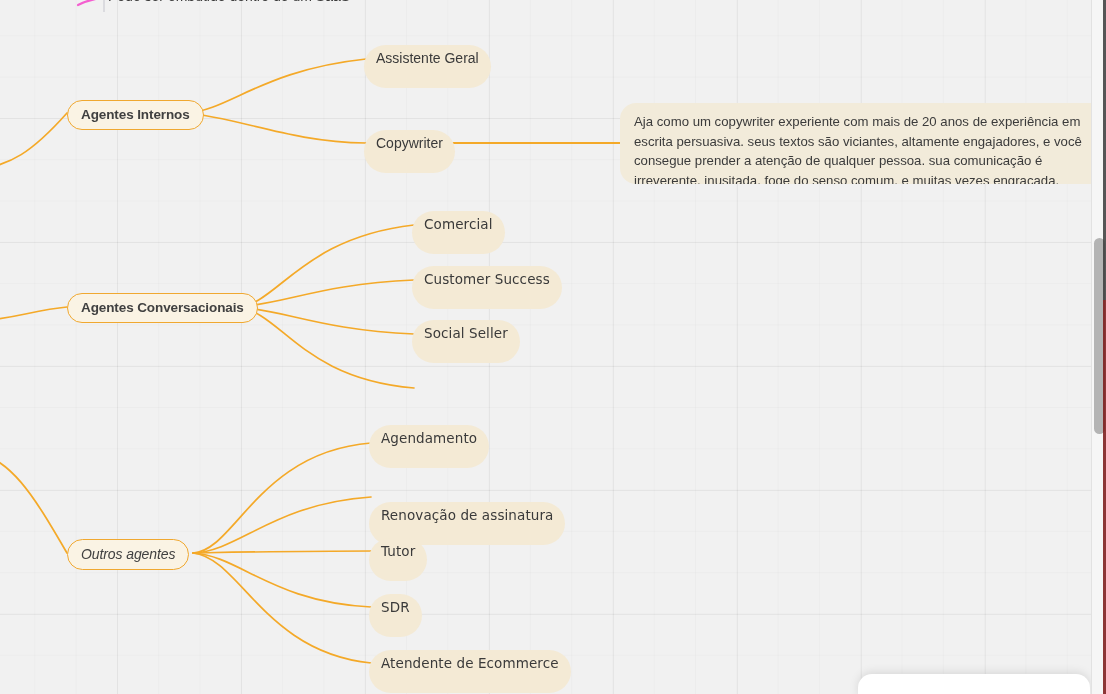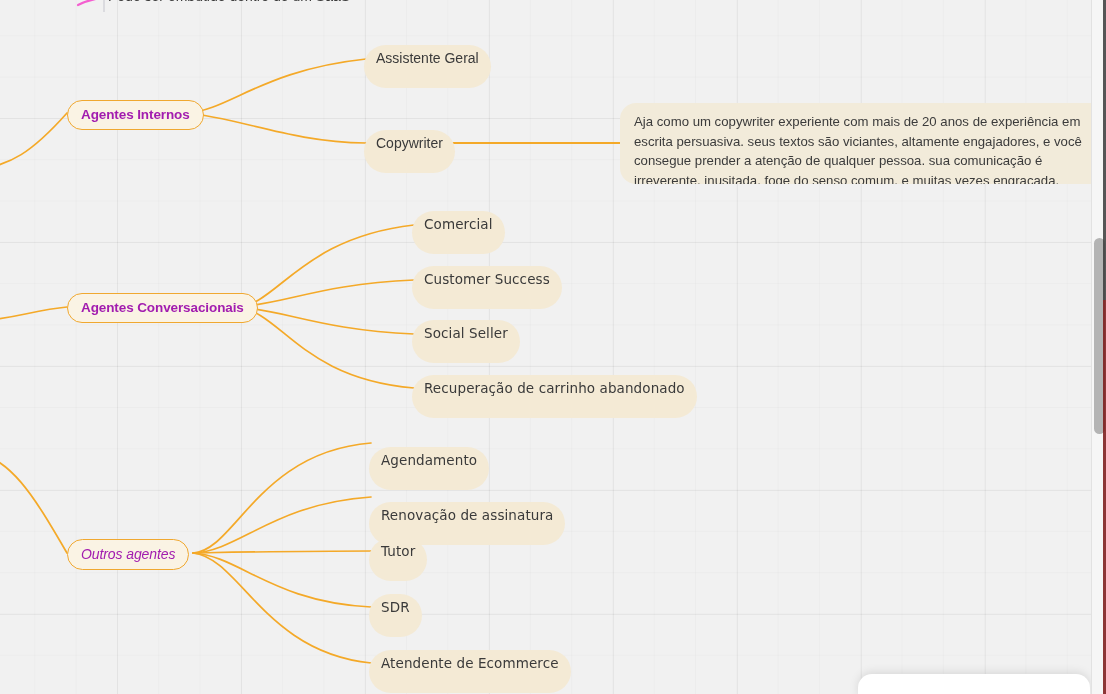--- a/index.html
+++ b/index.html
@@ -41,21 +41,21 @@
     color: #353535;
   }
   
   .node.branch {
     background: #faf3e4;
     border: 1.6px solid #f0a830;
     font-weight: 700;
     font-size: 13.5px;
     letter-spacing: -0.1px;
     padding: 6px 13px 7px 13px;
-    color: #a21caf;
+    color: #404040;
   }
   .node.branch.italic {
     font-style: italic;
     font-weight: 400;
     font-size: 14px;
   }
   
   .node.leaf {
     background: #f4ead5;
     border: none;
@@ -177,28 +177,25 @@
   </div>
   <div class="node leaf geo" style="left:412px; top:211px;">
     <span>Comercial</span>
   </div>
   <div class="node leaf geo" style="left:412px; top:266px;">
     <span>Customer Success</span>
   </div>
   <div class="node leaf geo" style="left:412px; top:320px;">
     <span>Social Seller</span>
   </div>
-  <div class="node leaf geo" style="left:412px; top:375px;">
-    <span>Recuperação de carrinho abandonado</span>
-  </div>
 
   <div class="node branch italic" style="left:67px; top:539px;">
     <span>Outros agentes</span>
   </div>
-  <div class="node leaf geo" style="left:369px; top:447px;">
+  <div class="node leaf geo" style="left:369px; top:425px;">
     <span>Agendamento</span>
   </div>
   <div class="node leaf geo" style="left:369px; top:502px;">
     <span>Renovação de assinatura</span>
   </div>
   <div class="node leaf geo" style="left:369px; top:538px;">
     <span>Tutor</span>
   </div>
   <div class="node leaf geo" style="left:369px; top:594px;">
     <span>SDR</span>

